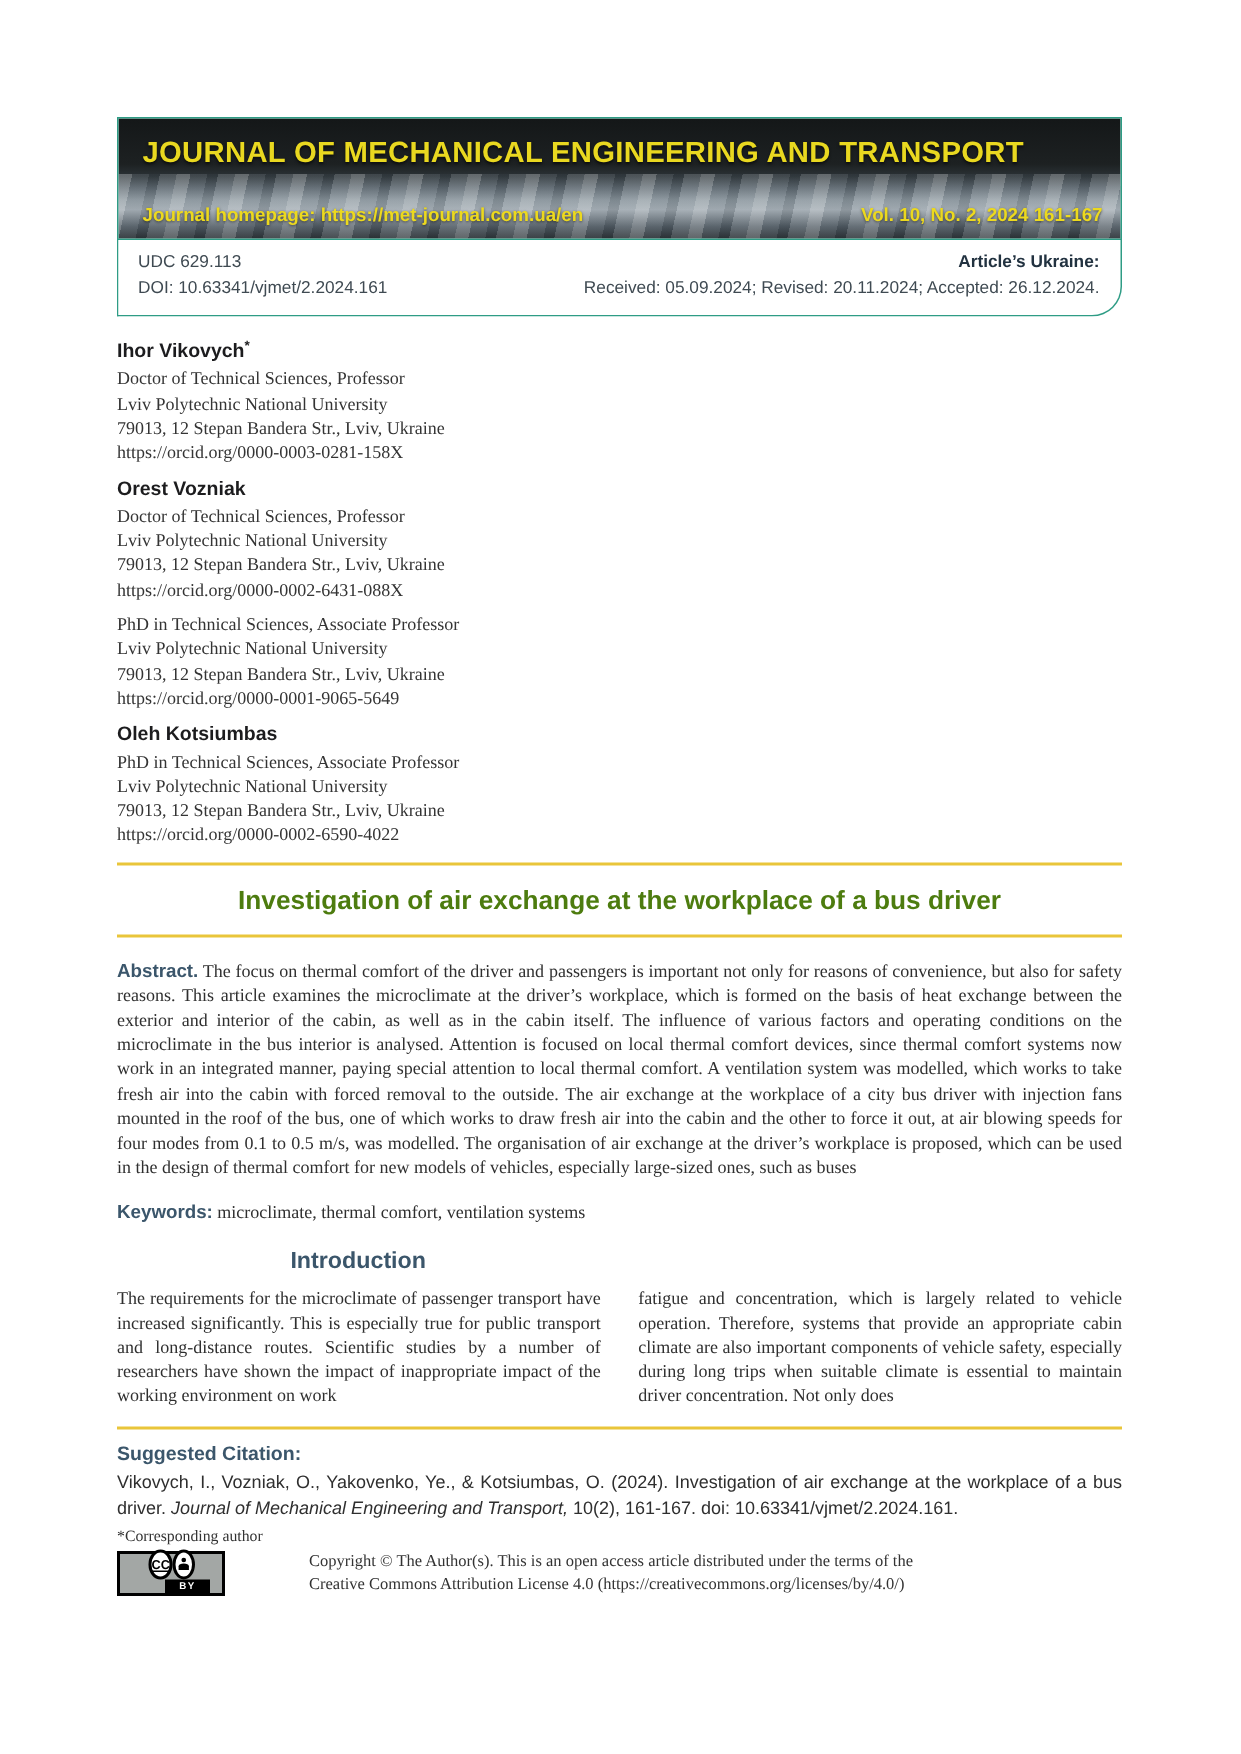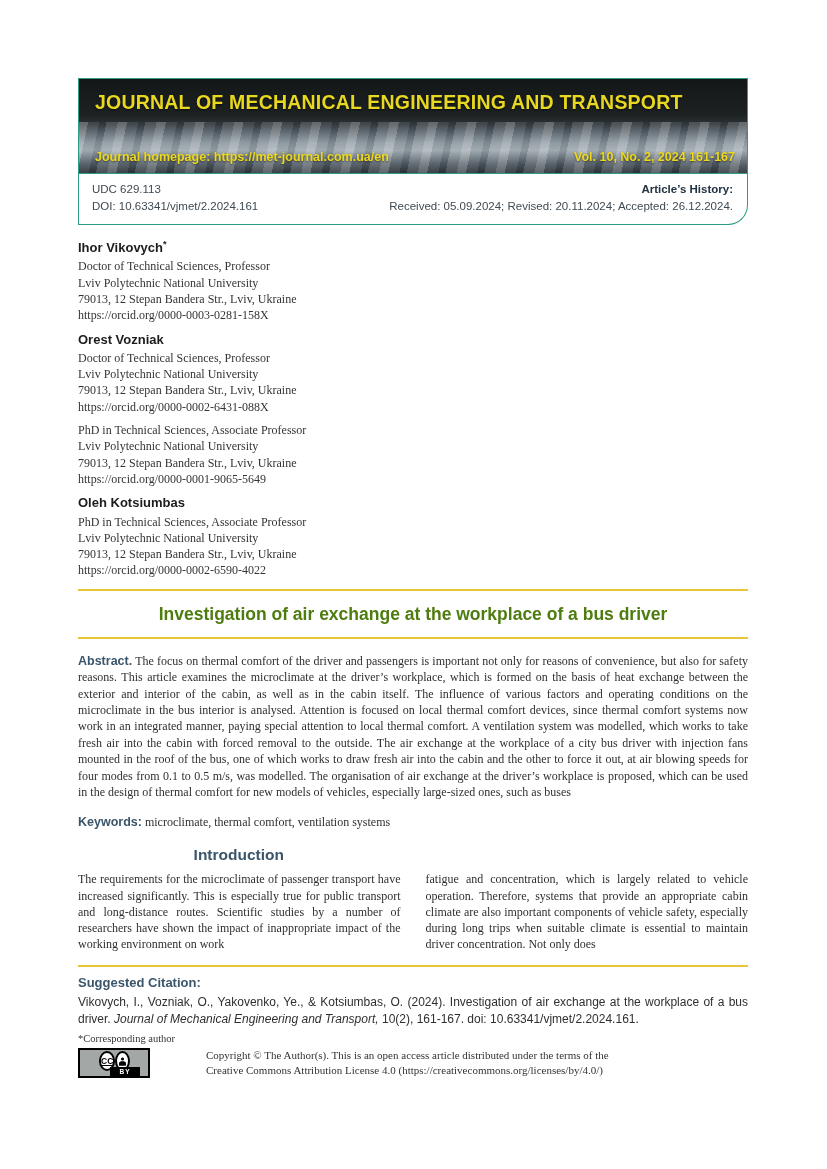--- a/index.html
+++ b/index.html
@@ -4,21 +4,21 @@
 <style>
   html,body{margin:0;padding:0;}
   body{
     width:827px;height:1169px;background:#ffffff;position:relative;
     font-family:"Liberation Sans",sans-serif;overflow:hidden;
   }
   .page{position:absolute;left:78px;top:78px;width:670px;}
 
   
   .banner{
-    position:relative;height:96px;box-sizing:border-box;
+    position:relative;height:82px;box-sizing:border-box;
     border:1px solid #2e9c85;
     background:linear-gradient(180deg,#141718 0%,#1d2122 38%,#2b3236 48%,#5a646c 58%,#8b969d 68%,#9fa8af 76%,#4a545c 90%,#23282c 100%);
     overflow:hidden;
   }
   .banner::after{
     content:"";position:absolute;left:0;right:0;top:46%;bottom:0;
     background:repeating-linear-gradient(102deg,
       rgba(238,242,244,0.55) 0 9px, rgba(160,170,178,0.35) 9px 20px,
       rgba(70,80,88,0.35) 20px 27px, rgba(200,208,214,0.4) 27px 38px);
     opacity:.55;
@@ -81,21 +81,21 @@
   .citation-label{font-weight:bold;font-size:13px;color:#3b566b;margin:0 0 4px;}
   .citation{font-family:Liberation Sans, sans-serif;font-size:12px;line-height:16.6px;
             color:#2f2f2f;text-align:justify;margin:0;}
   .corresponding{font-family:"Liberation Serif",serif;font-size:10.5px;color:#333;margin-top:5px;}
   .footer-row{display:flex;align-items:flex-start;margin-top:4px;}
   .copyright{font-family:"Liberation Serif",serif;font-size:11px;line-height:15.5px;color:#333;margin-left:56px;}
 
   
   .cc-badge{
     position:relative;width:72px;height:30px;box-sizing:border-box;
-    background:#a3a7a5;border:2px solid #000;display:flex;align-items:center;
+    background:#a3a7a5;border:2px solid #000;display:flex;align-items:flex-start;
     justify-content:space-around;padding:0 19px;flex:0 0 auto;text-decoration:underline;
   }
   .cc-circle{
     width:20px;height:20px;border-radius:50%;background:#fff;border:2px solid #000;
     box-sizing:border-box;display:flex;align-items:center;justify-content:center;
     font-weight:bold;font-size:8.5px;color:#000;margin-top:-3px;
   }
   .cc-circle svg{width:11px;height:11px;display:block;}
   .by-bar{
     position:absolute;right:8px;bottom:0;width:30px;height:9px;background:#000;
@@ -115,21 +115,21 @@
       <span>Vol. 10, No. 2, 2024 161-167</span>
     </div>
   </div>
 
   <div class="metabox">
     <div class="left">
       <div>UDC 629.113</div>
       <div>DOI: 10.63341/vjmet/2.2024.161</div>
     </div>
     <div class="right">
-      <div class="history-label">Article’s History:</div>
+      <div class="history-label">Article’s Ukraine:</div>
       <div>Received: 05.09.2024; Revised: 20.11.2024; Accepted: 26.12.2024.</div>
     </div>
   </div>
 
   <div class="authors">
 
     <div class="author">
       <div class="author-name"><span>Ihor Vikovych</span><sup>*</sup></div>
       <div class="author-line">Doctor of Technical Sciences, Professor</div>
       <div class="author-line">Lviv Polytechnic National University</div>

